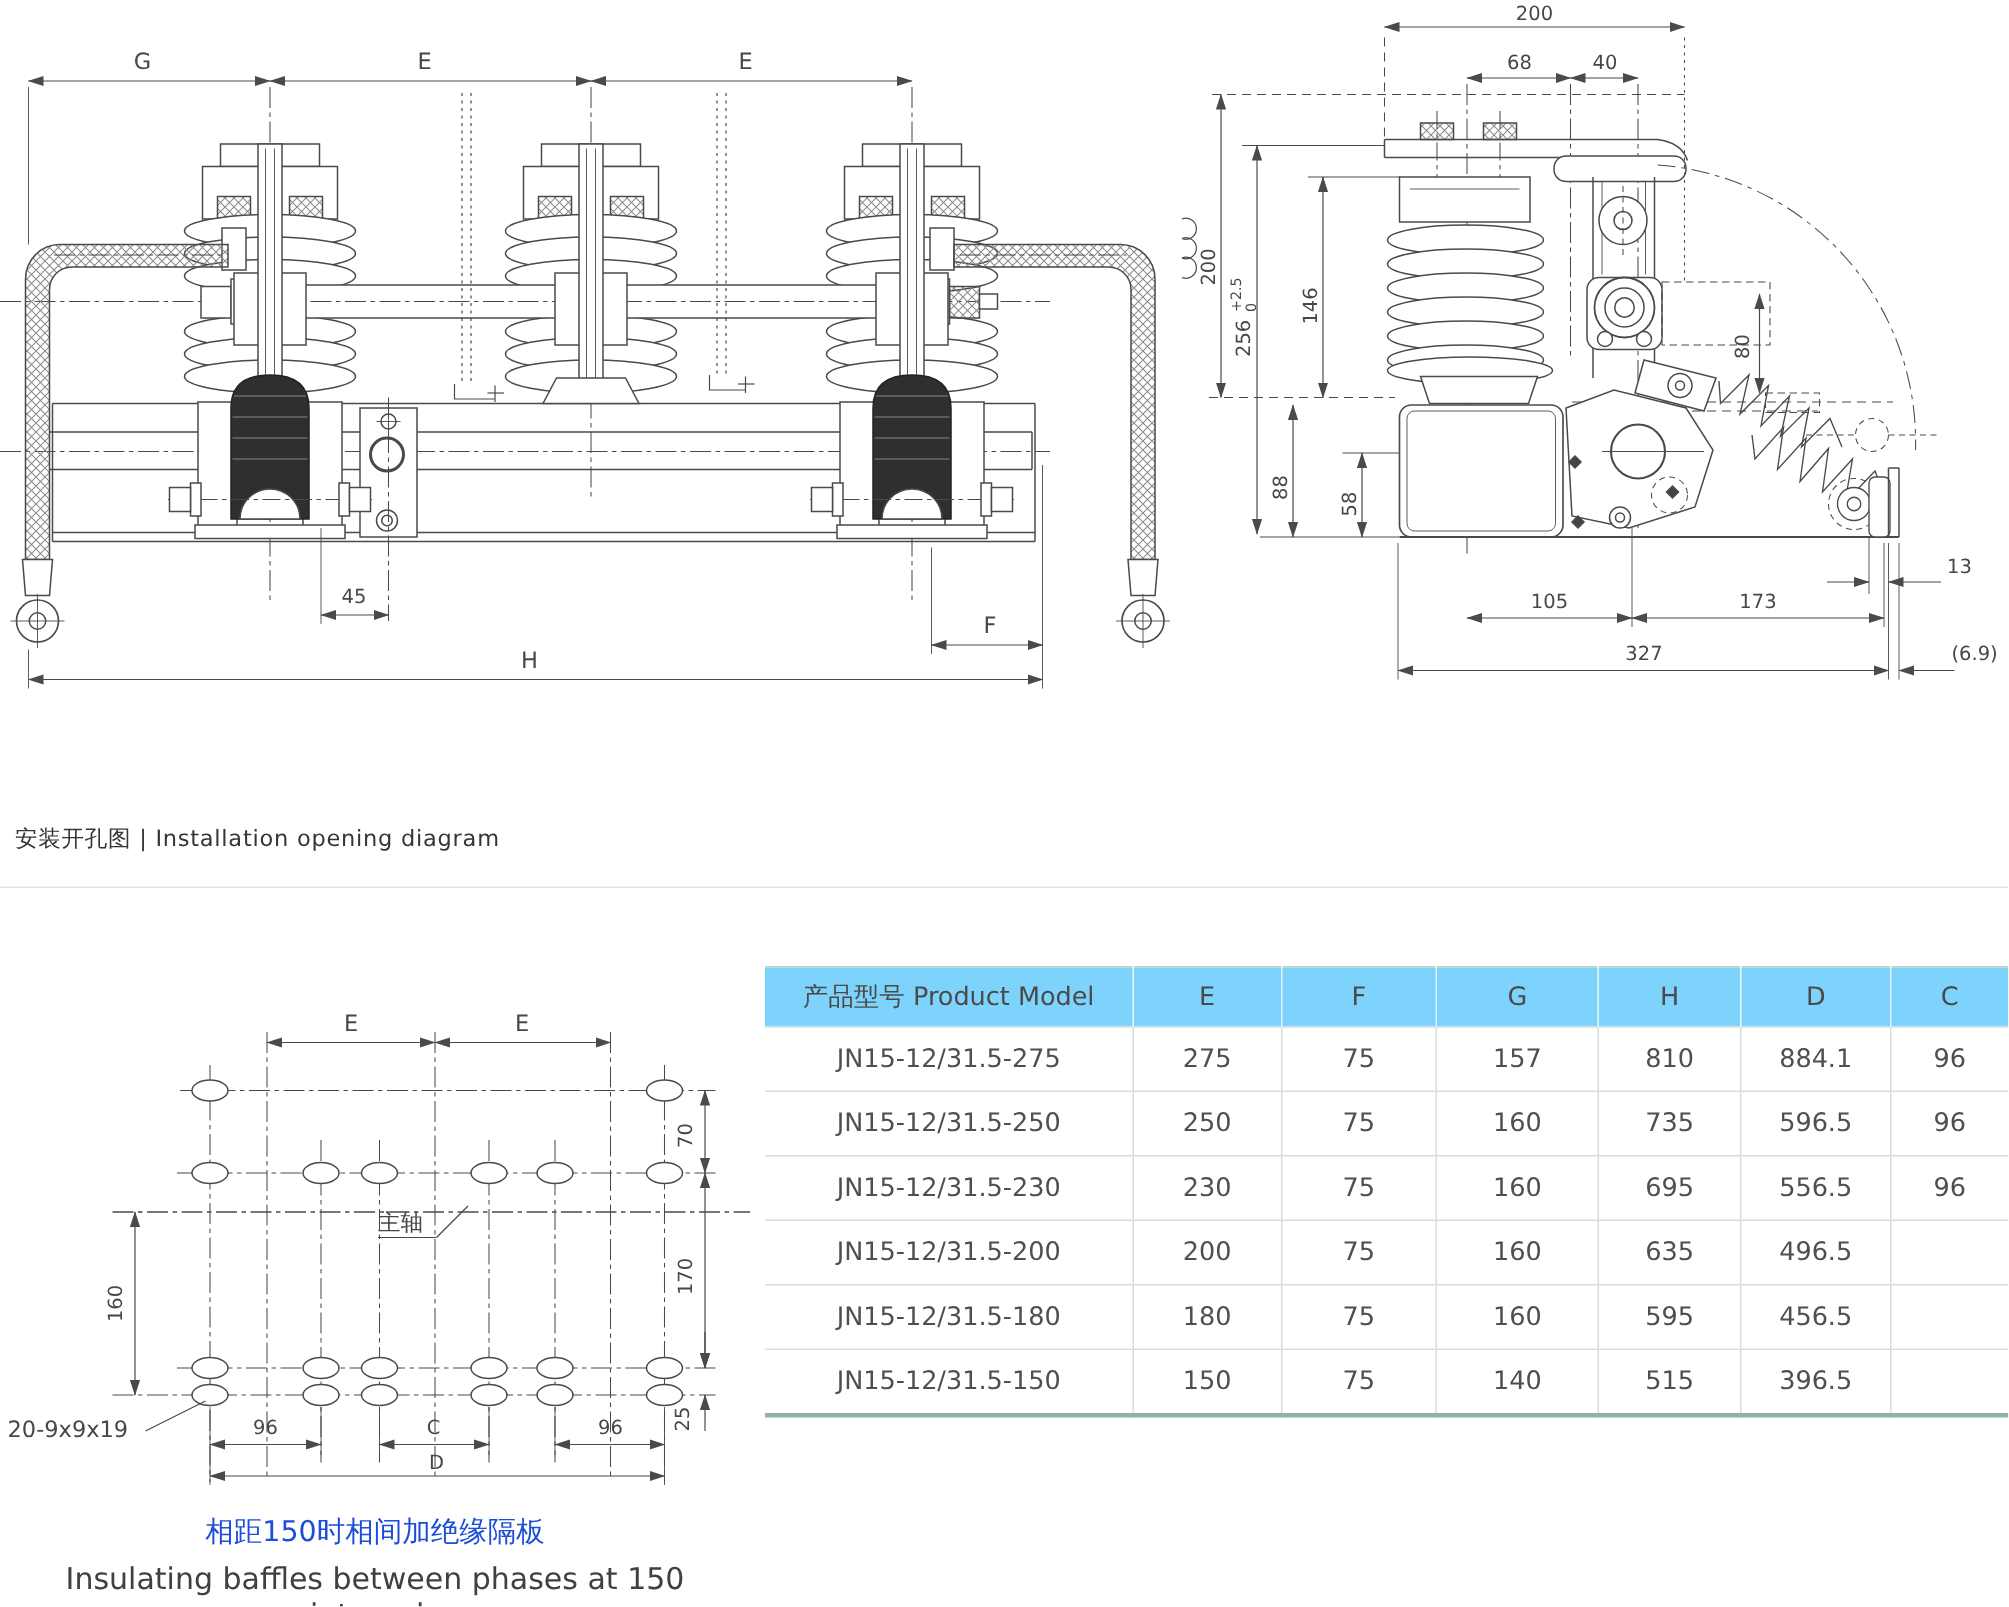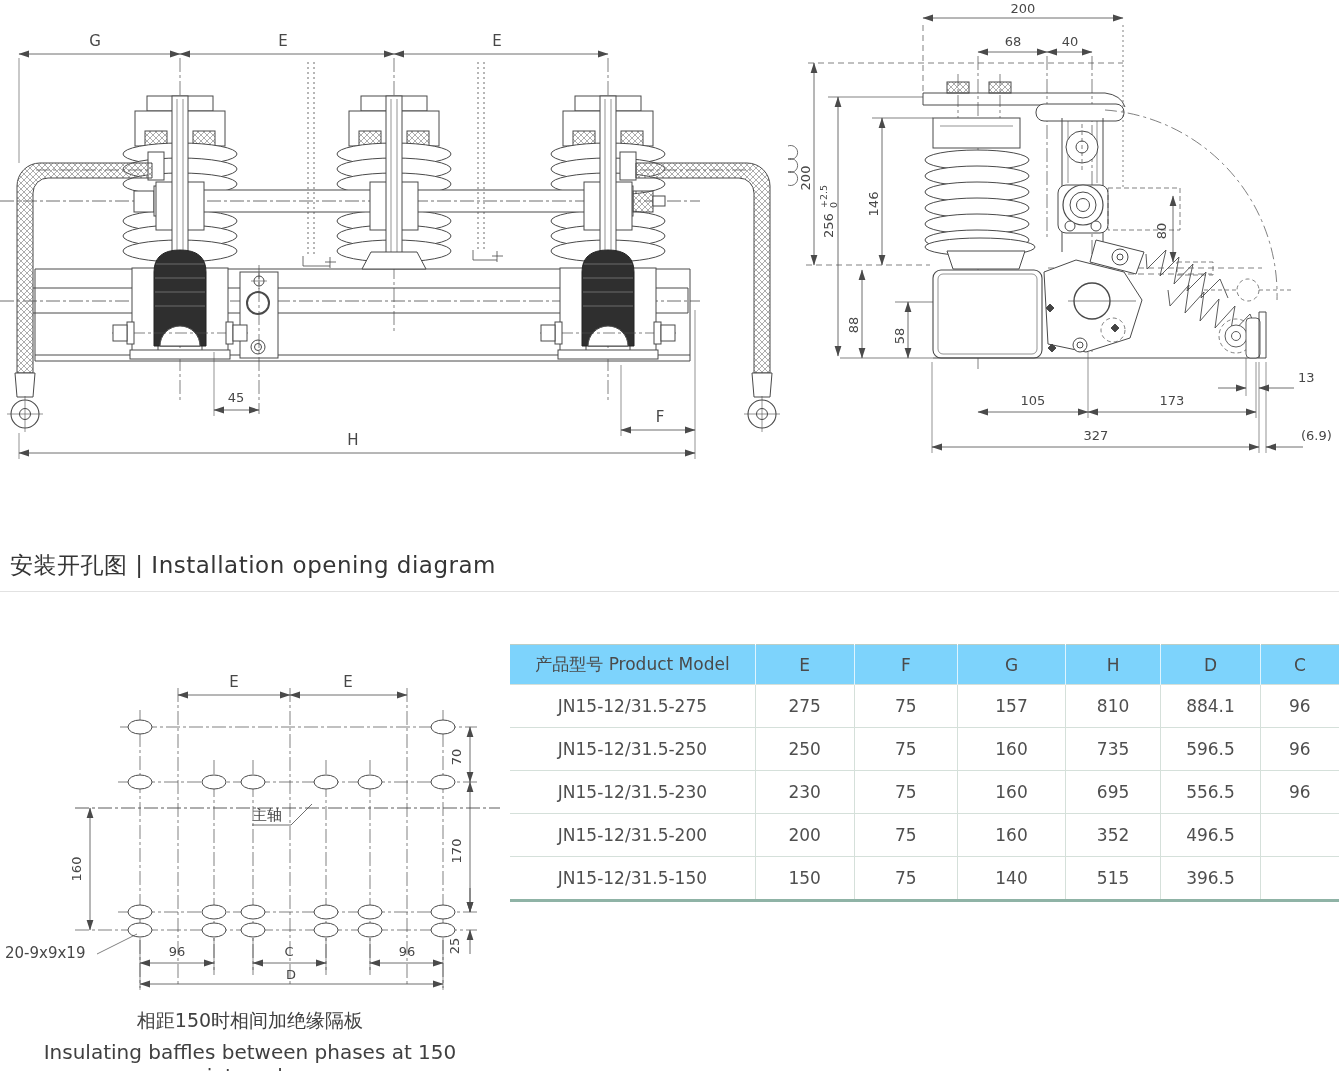--- a/index.html
+++ b/index.html
@@ -2,23 +2,23 @@
 <html><head>
 <meta charset="utf-8">
 <style>
   html,body{margin:0;padding:0;background:#fff;}
   .canvas{position:relative;width:1339px;height:1071px;background:#fff;overflow:hidden;
           font-family:"DejaVu Sans","Liberation Sans",sans-serif;color:#3c3c3c;}
   svg{position:absolute;overflow:visible;}
   svg text{font-family:"DejaVu Sans","Liberation Sans",sans-serif;fill:#474747;stroke:none;}
   .dim-label{font-size:15px;}
   .dim-label-sm{font-size:13px;}
-  .section-title{position:absolute;left:10px;top:550px;font-size:23px;color:#353535;letter-spacing:.5px;}
+  .section-title{position:absolute;left:10px;top:550px;font-size:15px;color:#353535;letter-spacing:.5px;}
   .title-rule{position:absolute;left:0;top:591px;width:1339px;height:1px;background:#e2e2e2;}
-  .caption-zh{position:absolute;left:0;top:1008px;width:500px;text-align:center;font-size:19px;color:#404040;}
+  .caption-zh{position:absolute;left:0;top:1008px;width:500px;text-align:center;font-size:19px;color:#1d4ed8;}
   .caption-en{position:absolute;left:0;top:1040px;width:500px;text-align:center;font-size:20px;color:#404040;}
   table.spec{position:absolute;left:510px;top:644px;width:829px;border-collapse:collapse;table-layout:fixed;
              border-top:1px solid #bccec5;border-bottom:3px solid #8fb3a6;}
   table.spec th{background:#7dd3fc;color:#4a4a4a;font-weight:normal;font-size:17px;height:37px;
                 border-left:1px solid rgba(255,255,255,.75);}
   table.spec th:first-child{border-left:none;}
   table.spec td{background:#fff;color:#4f4f4f;font-size:17px;text-align:center;height:40px;
                 border-top:1px solid #d5e0da;border-left:1px solid #d5e0da;}
   table.spec td:first-child{border-left:none;}
 </style>
@@ -469,22 +469,31 @@
           <td>160</td>
           <td>695</td>
           <td>556.5</td>
           <td>96</td>
     </tr>
     <tr>
       <td>JN15-12/31.5-200</td>
           <td>200</td>
           <td>75</td>
           <td>160</td>
-          <td>352</td>
+          <td>635</td>
           <td>496.5</td>
+          <td></td>
+    </tr>
+    <tr>
+      <td>JN15-12/31.5-180</td>
+          <td>180</td>
+          <td>75</td>
+          <td>160</td>
+          <td>595</td>
+          <td>456.5</td>
           <td></td>
     </tr>
     <tr>
       <td>JN15-12/31.5-150</td>
           <td>150</td>
           <td>75</td>
           <td>140</td>
           <td>515</td>
           <td>396.5</td>
           <td></td>

